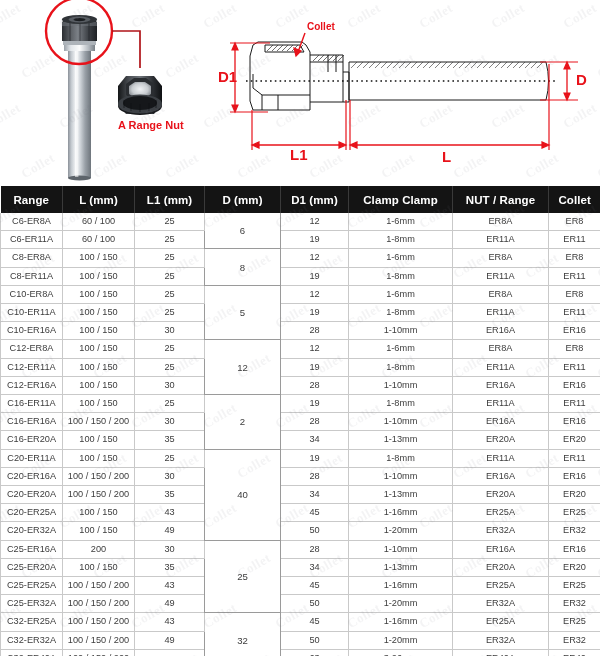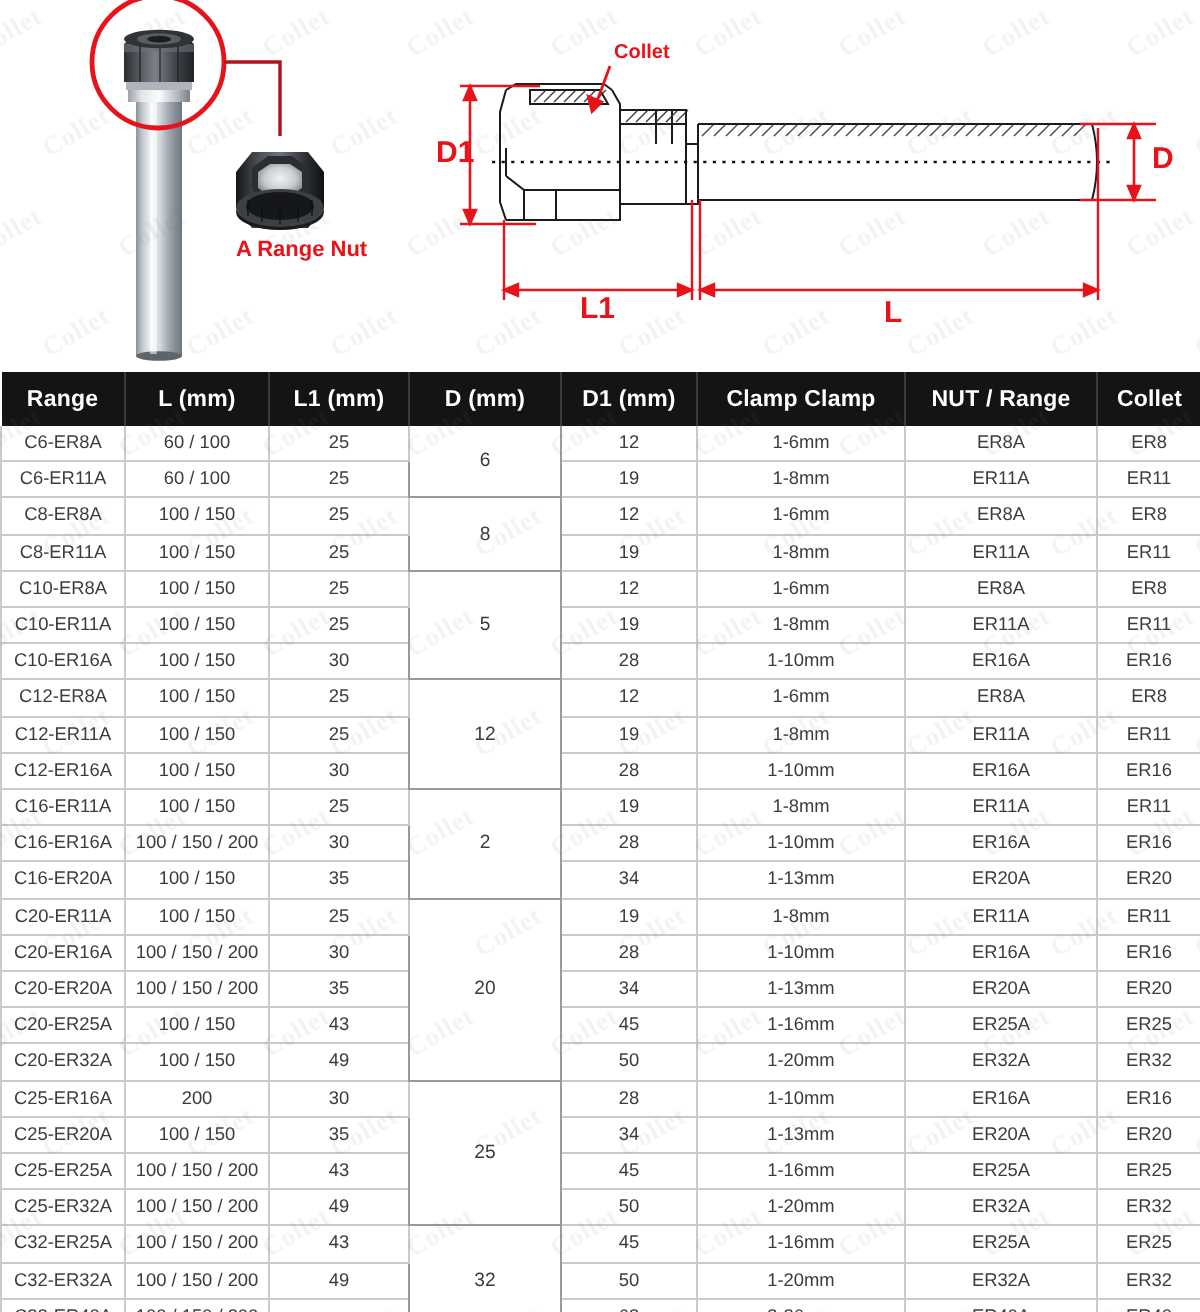--- a/index.html
+++ b/index.html
@@ -472,21 +472,21 @@
             <td>35</td>
             <td>34</td>
             <td>1-13mm</td>
             <td>ER20A</td>
             <td>ER20</td>
           </tr>
           <tr>
             <td class="modelcell">C20-ER11A</td>
             <td>100 / 150</td>
             <td>25</td>
-            <td class="dcell dleft" rowspan="5">20</td>
+            <td class="dcell dleft" rowspan="5">40</td>
             <td>19</td>
             <td>1-8mm</td>
             <td>ER11A</td>
             <td>ER11</td>
           </tr>
           <tr>
             <td class="modelcell">C20-ER16A</td>
             <td>100 / 150 / 200</td>
             <td>30</td>
             <td>28</td>

